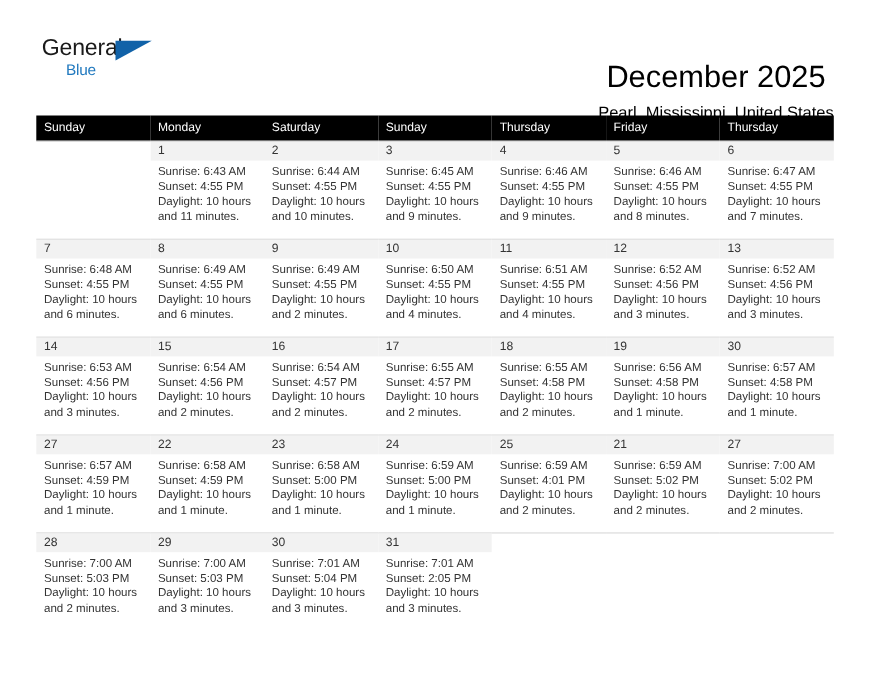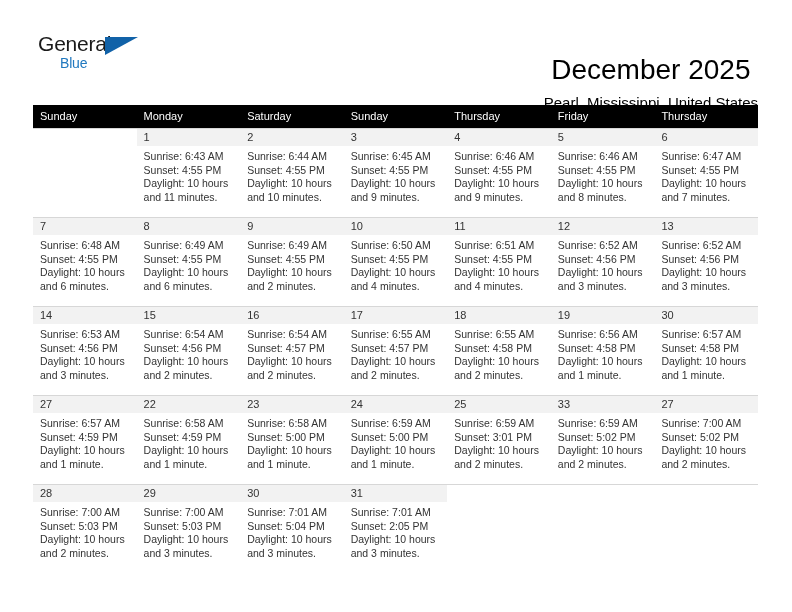--- a/index.html
+++ b/index.html
@@ -459,29 +459,29 @@
                 <div>Daylight: 10 hours</div>
                 <div>and 1 minute.</div>
               </div>
             </div>
           </td>
           <td>
             <div class="cell-inner filled">
               <div class="daynum-bar">25</div>
               <div class="cell-lines">
                 <div>Sunrise: 6:59 AM</div>
-                <div>Sunset: 3:01 PM</div>
-                <div>Daylight: 10 hours</div>
-                <div>and 2 minutes.</div>
-              </div>
-            </div>
-          </td>
-          <td>
-            <div class="cell-inner filled">
-              <div class="daynum-bar">33</div>
+                <div>Sunset: 4:01 PM</div>
+                <div>Daylight: 10 hours</div>
+                <div>and 2 minutes.</div>
+              </div>
+            </div>
+          </td>
+          <td>
+            <div class="cell-inner filled">
+              <div class="daynum-bar">21</div>
               <div class="cell-lines">
                 <div>Sunrise: 6:59 AM</div>
                 <div>Sunset: 5:02 PM</div>
                 <div>Daylight: 10 hours</div>
                 <div>and 2 minutes.</div>
               </div>
             </div>
           </td>
           <td>
             <div class="cell-inner filled">

